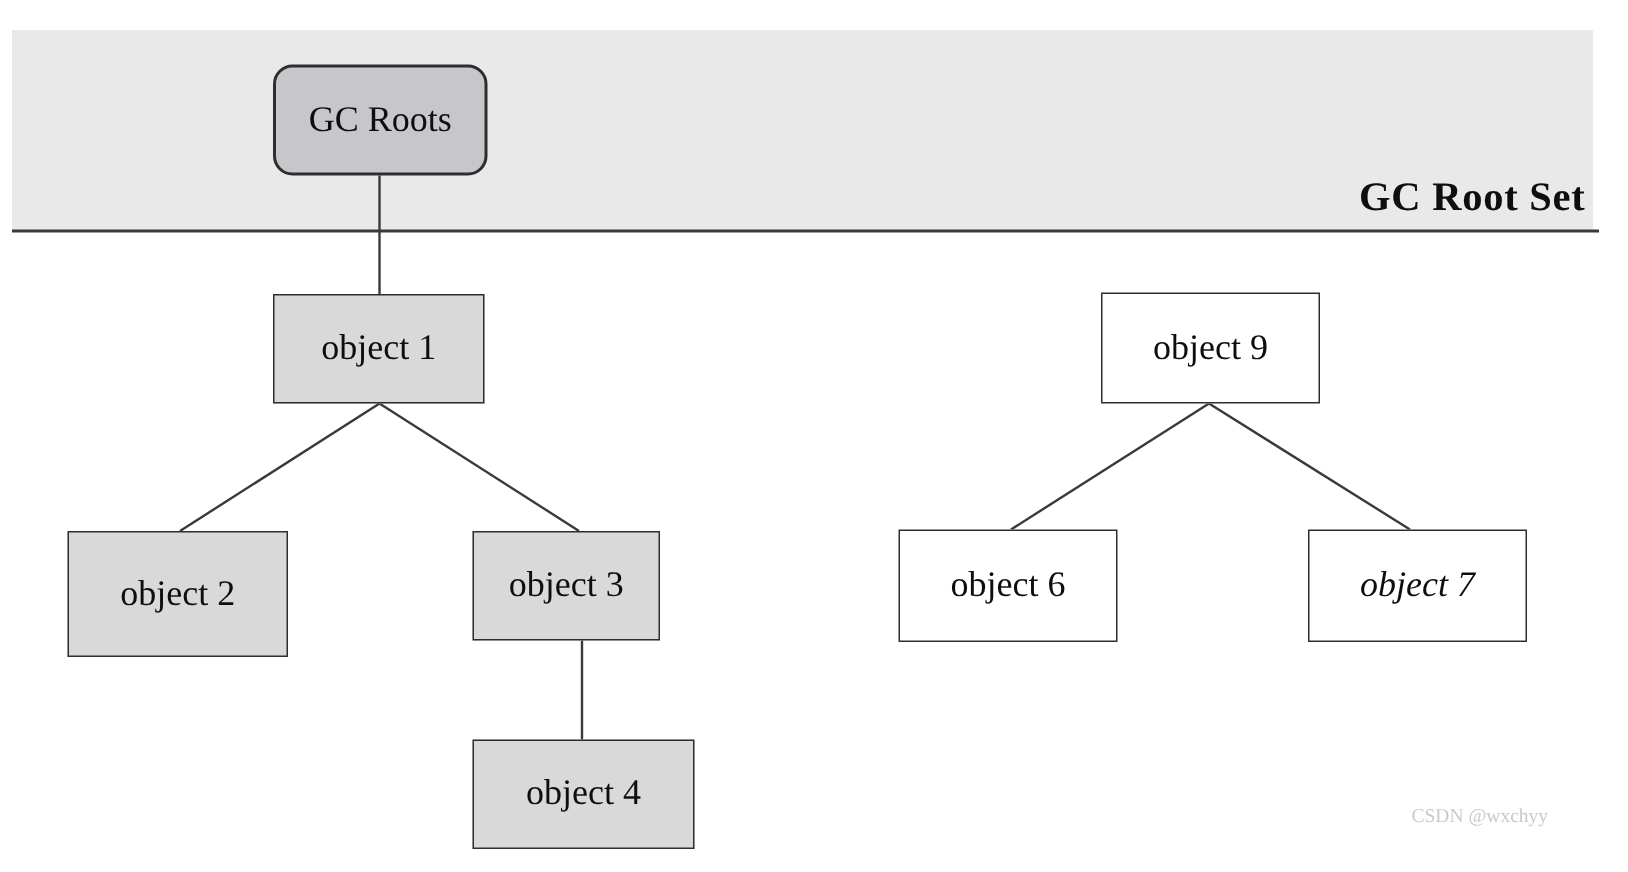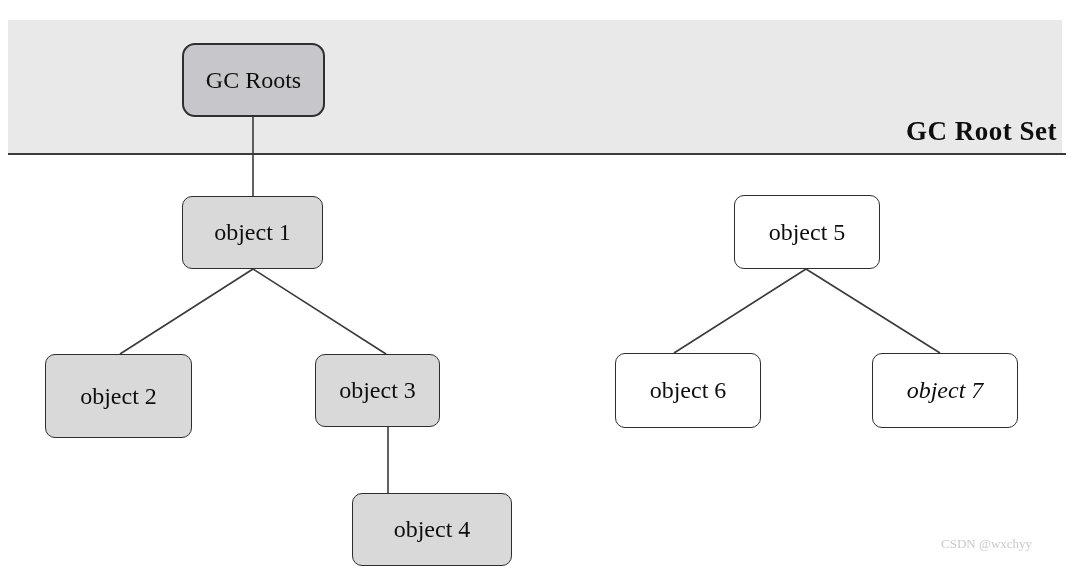--- a/index.html
+++ b/index.html
@@ -62,41 +62,41 @@
     stroke: var(--line-color);
     stroke-width: 1.6;
   }
   .node {
     position: absolute;
     box-sizing: border-box;
     display: flex;
     align-items: center;
     justify-content: center;
     border: 1.6px solid var(--border-color);
-    border-radius: 10px;
+    border-radius: 0;
     font-size: 24px;
     color: var(--text-color);
     background: var(--reachable-fill);
   }
   .node.root {
     background: var(--root-box-fill);
     border-width: 2px;
     border-radius: 13px;
     align-items: center;
   }
   .node.unreachable {
     background: var(--unreachable-fill);
   }
   .n-gcroots  { left: 182px; top: 43px;  width: 143px; height: 74px; }
   .n-object1  { left: 182px; top: 196px; width: 141px; height: 73px; }
   .n-object2  { left: 45px;  top: 354px; width: 147px; height: 84px; }
   .n-object3  { left: 315px; top: 354px; width: 125px; height: 73px; }
-  .n-object4  { left: 315px; top: 493px; width: 160px; height: 73px; margin-left: 37px; }
+  .n-object4  { left: 315px; top: 493px; width: 148px; height: 73px; }
   .n-object5  { left: 734px; top: 195px; width: 146px; height: 74px; }
-  .n-object6  { left: 599px; top: 353px; width: 146px; height: 75px; margin-left: 16px; }
+  .n-object6  { left: 599px; top: 353px; width: 146px; height: 75px; }
   .n-object7  { left: 872px; top: 353px; width: 146px; height: 75px; font-style: italic; }
   .watermark {
     position: absolute;
     left: 941px;
     top: 536px;
     font-family: Liberation Serif, serif;
     font-size: 13px;
     color: var(--watermark-color);
     white-space: nowrap;
   }
@@ -133,21 +133,21 @@
 
   <div class="node n-object3">
     <span>object 3</span>
   </div>
 
   <div class="node n-object4">
     <span>object 4</span>
   </div>
 
   <div class="node unreachable n-object5">
-    <span>object 5</span>
+    <span>object 9</span>
   </div>
 
   <div class="node unreachable n-object6">
     <span>object 6</span>
   </div>
 
   <div class="node unreachable n-object7">
     <span>object 7</span>
   </div>
 

